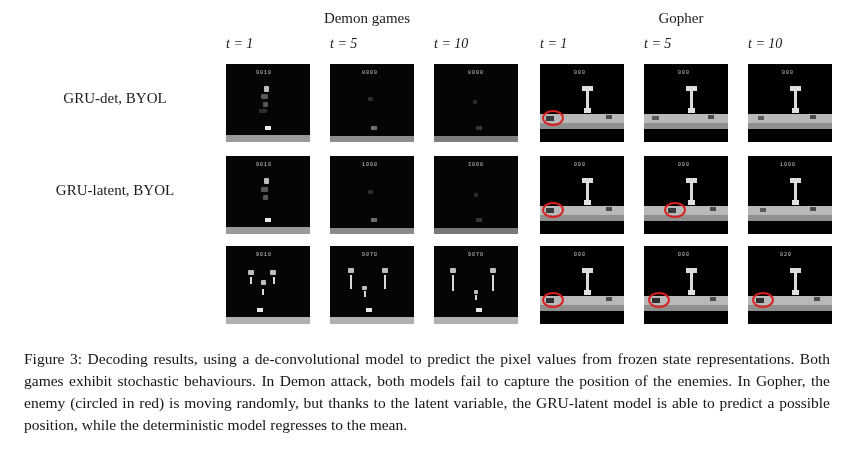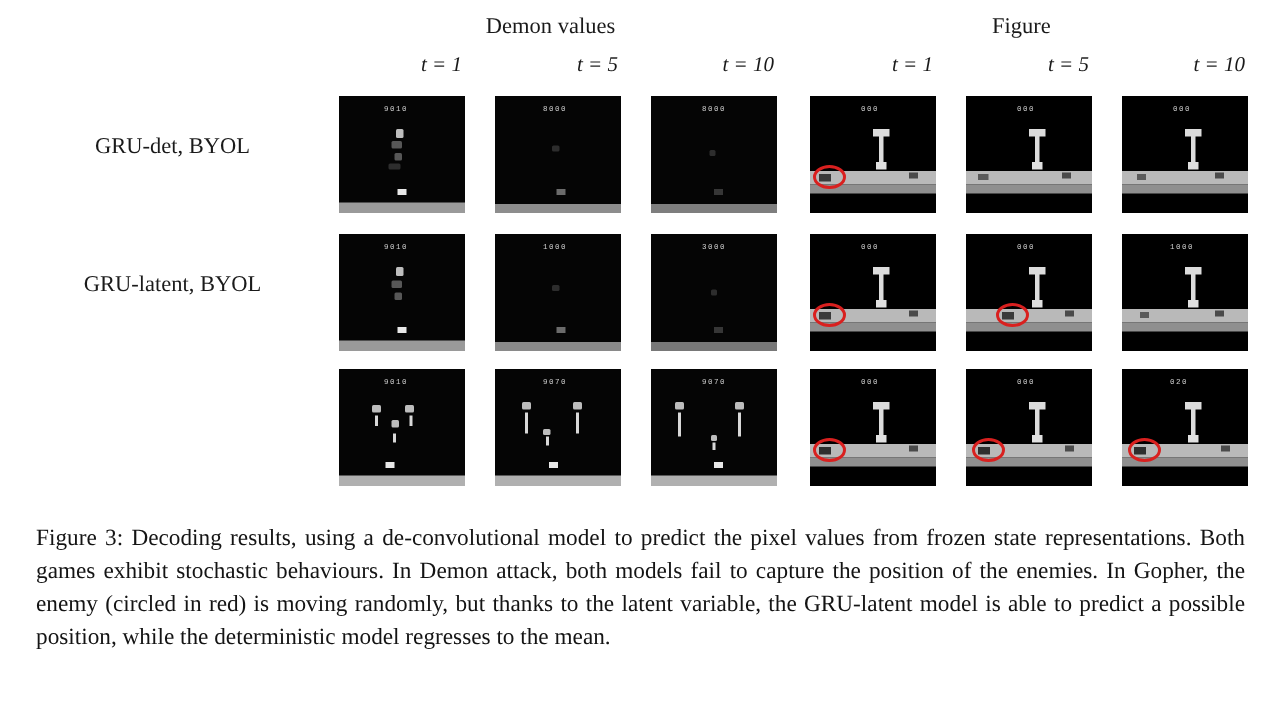--- a/index.html
+++ b/index.html
@@ -37,21 +37,21 @@
     text-align: center;
     white-space: nowrap;
   }
   #title-demon { left: 222px; top: 10px; width: 290px; }
   #title-gopher { left: 536px; top: 10px; width: 290px; }
 
   .col-label {
     position: absolute;
     top: 36px;
     width: 82px;
-    text-align: right;
+    text-align: left;
     font-size: 14px;
     font-style: italic;
     font-family: "Liberation Serif", serif;
     white-space: nowrap;
   }
 
   .row-label {
     position: absolute;
     width: 210px;
     text-align: center;
@@ -143,22 +143,22 @@
   }
   .caption .lbl { }
 </style>
 </head>
 <body>
 
 <div class="page">
 
   <div class="figure">
 
-    <div class="group-title" id="title-demon">Demon values</div>
-    <div class="group-title" id="title-gopher">Figure</div>
+    <div class="group-title" id="title-demon">Demon games</div>
+    <div class="group-title" id="title-gopher">Gopher</div>
 
     <div class="col-label" style="left:226px;">t = 1</div>
     <div class="col-label" style="left:330px;">t = 5</div>
     <div class="col-label" style="left:434px;">t = 10</div>
     <div class="col-label" style="left:540px;">t = 1</div>
     <div class="col-label" style="left:644px;">t = 5</div>
     <div class="col-label" style="left:748px;">t = 10</div>
 
     <div class="row-label" style="left:10px; top:182px;">GRU-latent, BYOL</div>
     <div class="row-label" style="left:10px; top:90px;">GRU-det, BYOL</div>

